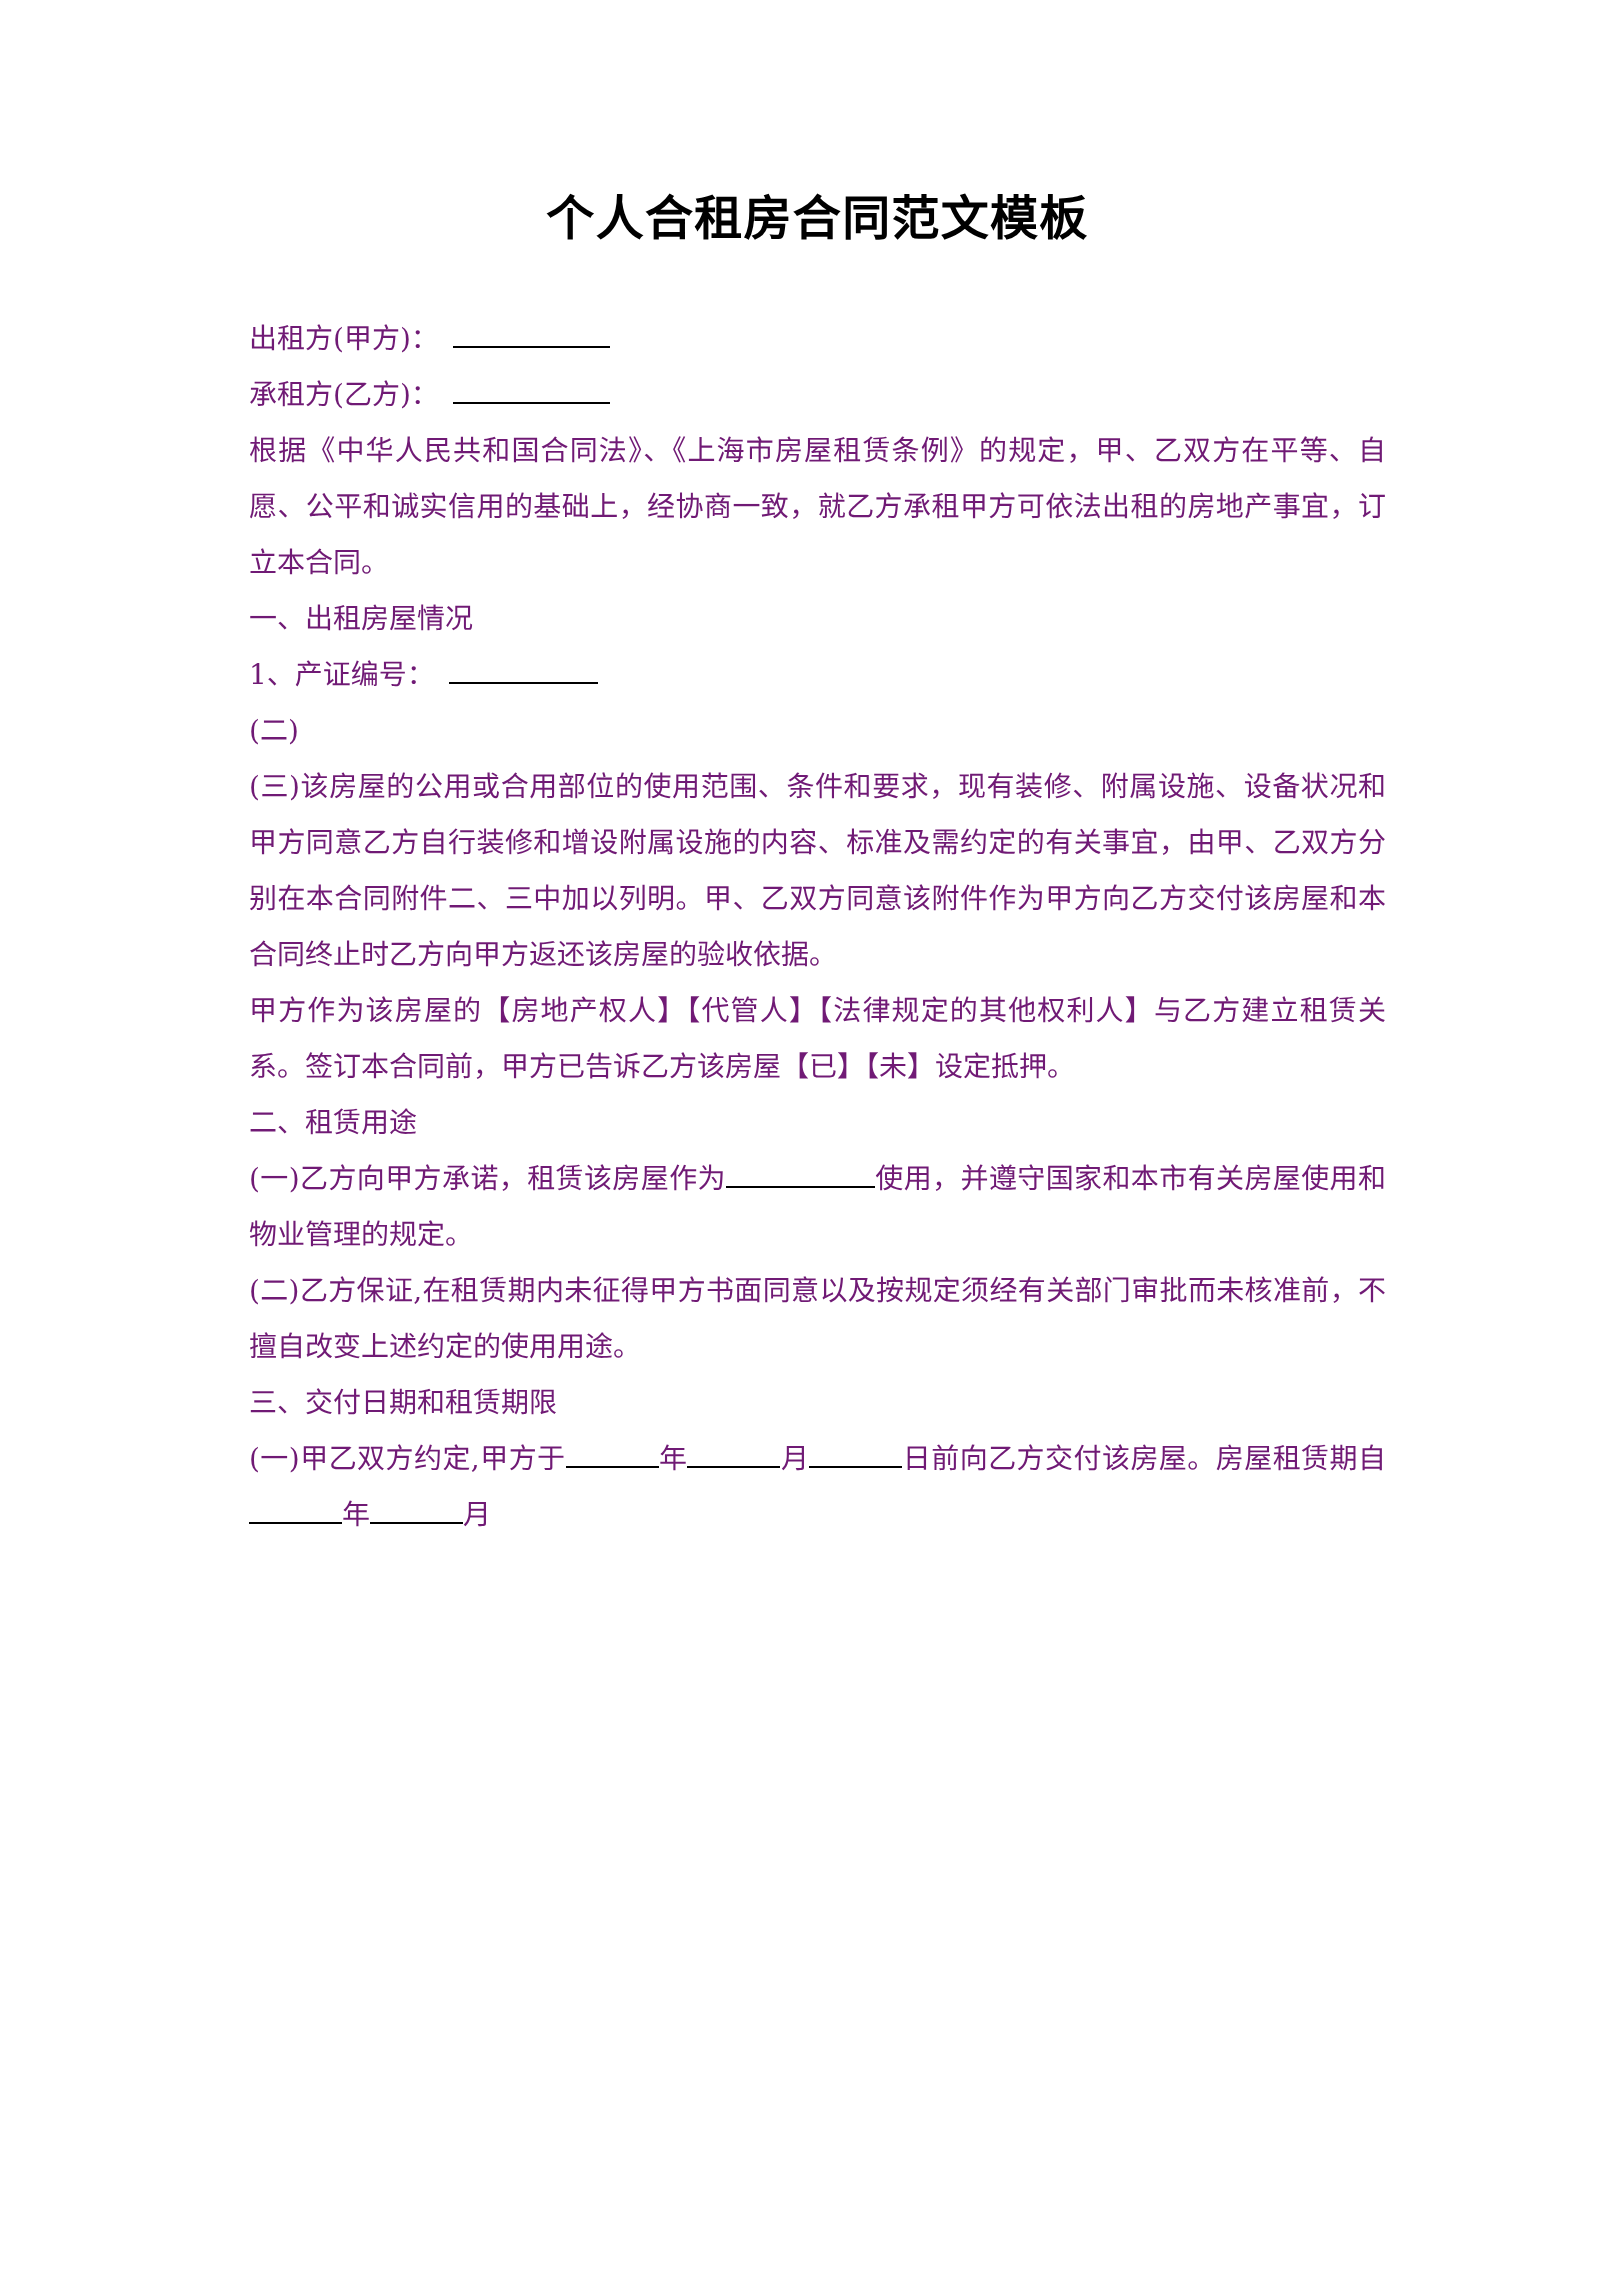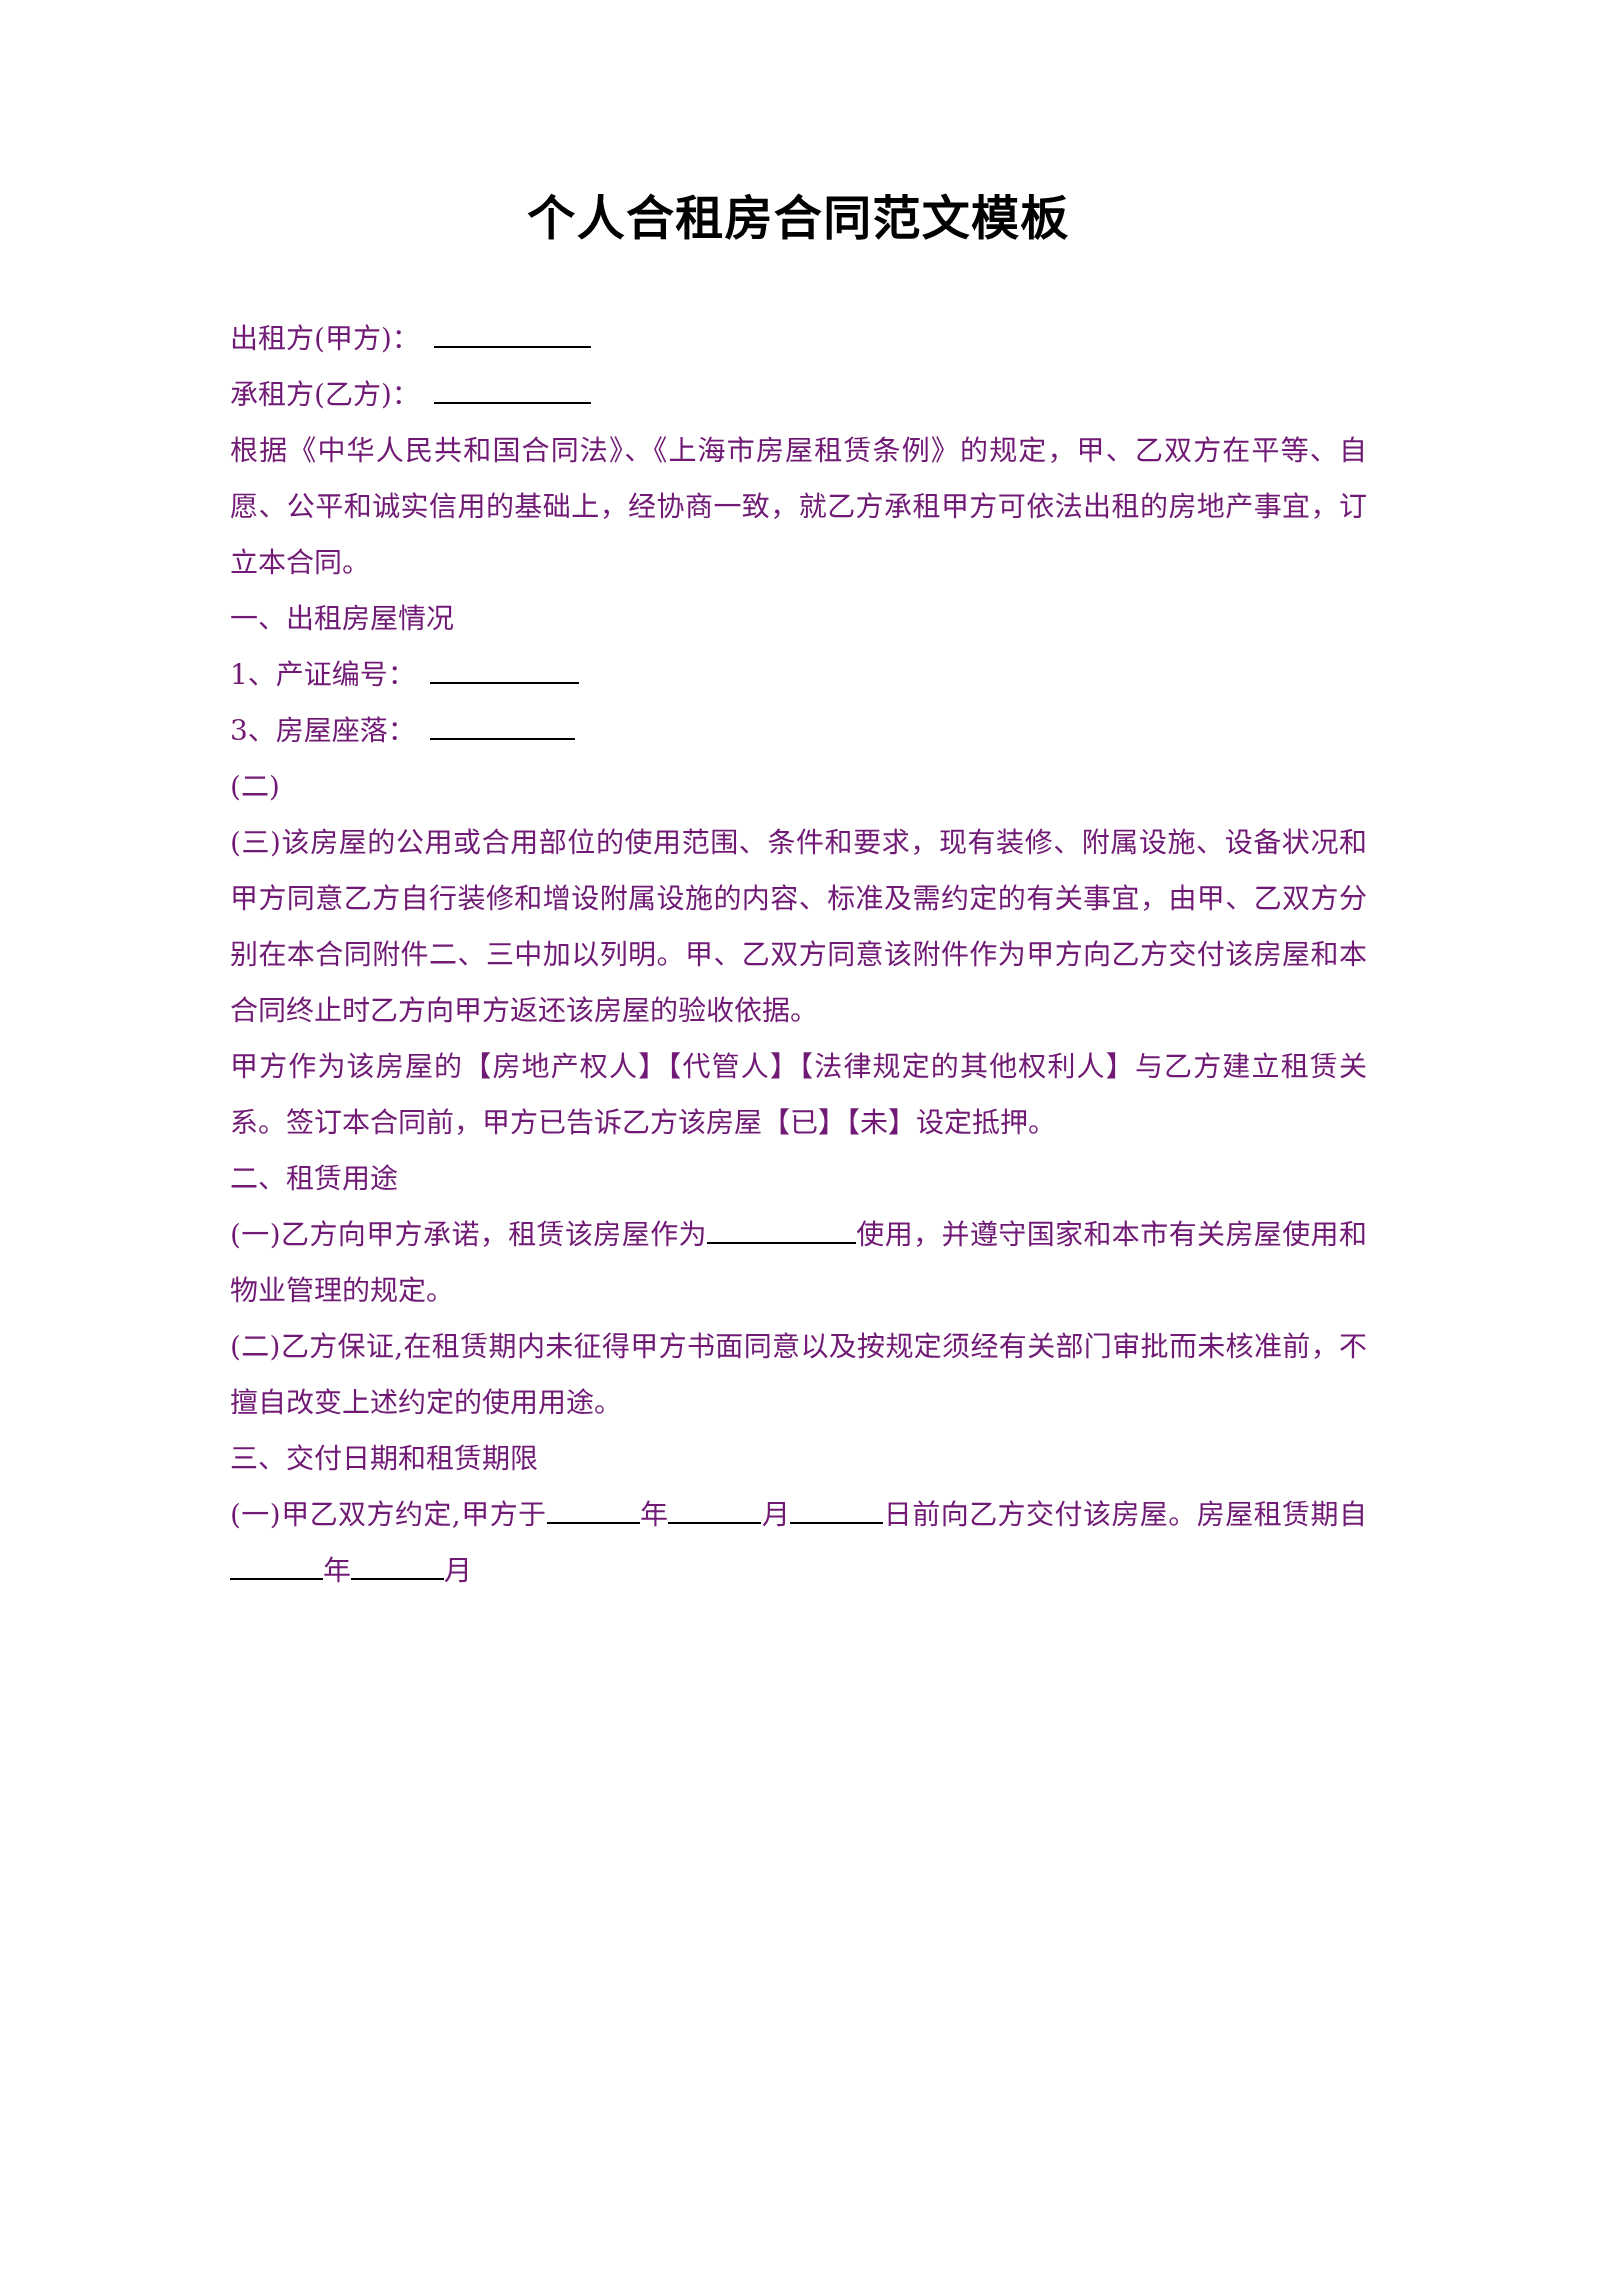--- a/index.html
+++ b/index.html
@@ -12,21 +12,21 @@
     position: relative;
     width: 1623px;
     height: 2295px;
     background: #ffffff;
     margin: 0 auto;
     overflow: hidden;
     box-sizing: border-box;
   }
   .content {
     position: absolute;
-    left: 230px;
+    left: 249px;
     top: 0;
     width: 1137px;
   }
 
   
   .doc-title {
     font-family: "DejaVu Serif", "Liberation Serif", serif;
     font-weight: 700;
     font-size: 48px;
     line-height: 1.25;
@@ -96,21 +96,20 @@
       <p class="line"><span>承租方(乙方)：</span><span class="gap"></span><span class="blank w-sig"></span></p>
 
       <p class="para">根据《中华人民共和国合同法》、《上海市房屋租赁条例》的规定，甲、乙双方在平等、自愿、公平和诚实信用的基础上，经协商一致，就乙方承租甲方可依法出租的房地产事宜，订立本合同。</p>
 
       <p class="line">一、出租房屋情况</p>
 
 
       <p class="line"><span>1、产证编号：</span><span class="gap"></span><span class="blank w-xl"></span></p>
 
 
-      <p class="line"><span>3、房屋座落：</span><span class="gap"></span><span class="blank w-md"></span></p>
 
 
       <p class="line">(二)</p>
 
       <p class="para">(三)该房屋的公用或合用部位的使用范围、条件和要求，现有装修、附属设施、设备状况和甲方同意乙方自行装修和增设附属设施的内容、标准及需约定的有关事宜，由甲、乙双方分别在本合同附件二、三中加以列明。甲、乙双方同意该附件作为甲方向乙方交付该房屋和本合同终止时乙方向甲方返还该房屋的验收依据。</p>
 
       <p class="para">甲方作为该房屋的【房地产权人】【代管人】【法律规定的其他权利人】与乙方建立租赁关系。签订本合同前，甲方已告诉乙方该房屋【已】【未】设定抵押。</p>
 
       <p class="line">二、租赁用途</p>
 

